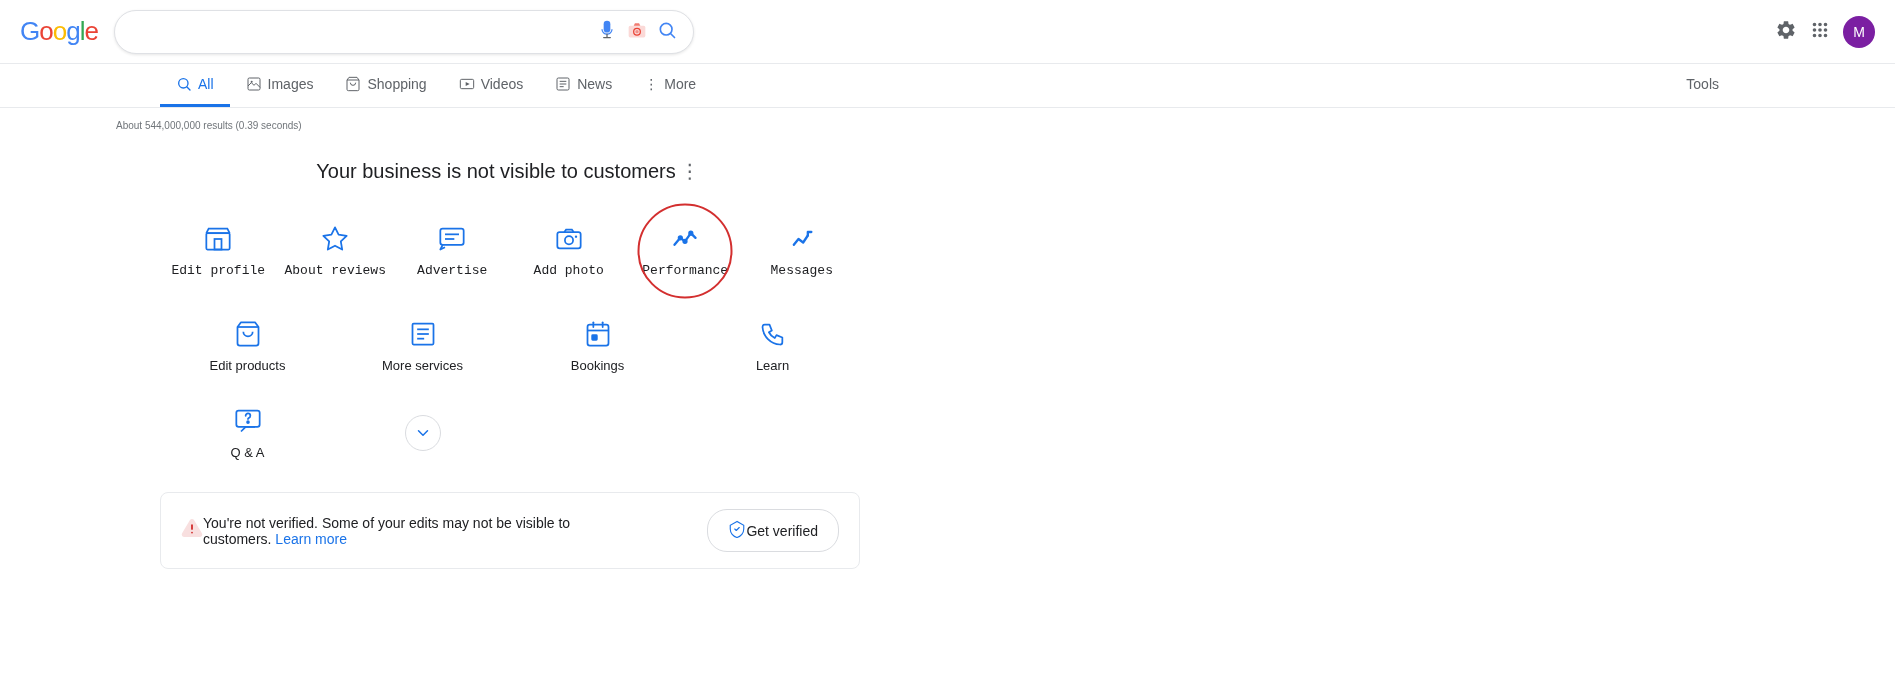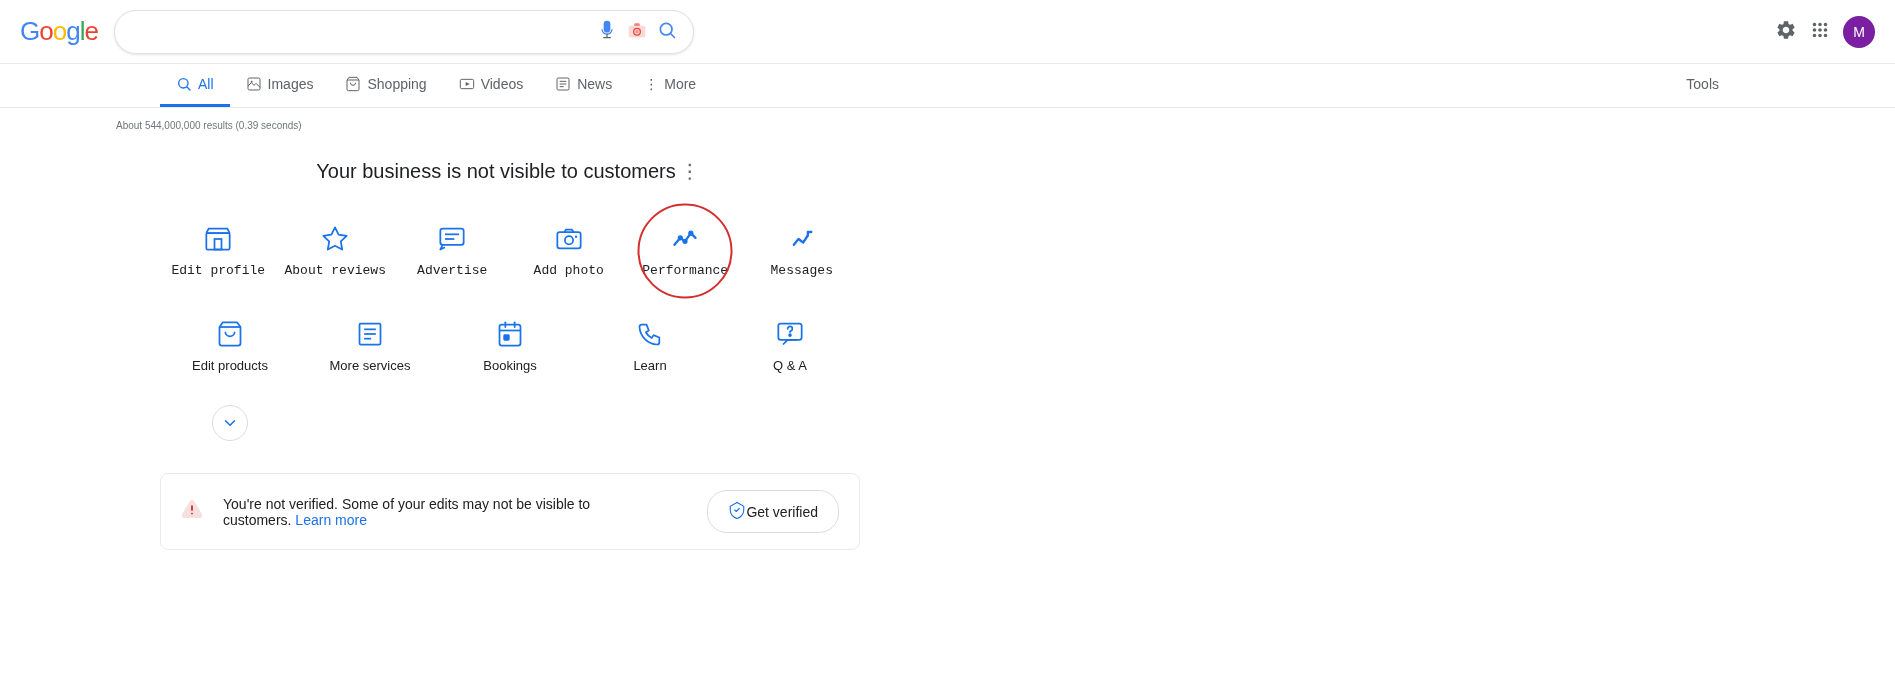--- a/index.html
+++ b/index.html
@@ -183,21 +183,21 @@
       width: 95px;
       height: 95px;
       border-radius: 50%;
       border: 2.5px solid #d32f2f;
       pointer-events: none;
     }
 
     
     .actions-grid-2 {
       display: grid;
-      grid-template-columns: repeat(5, 1fr);
+      grid-template-columns: repeat(4, 1fr);
       gap: 0;
       margin-bottom: 16px;
     }
     .expand-btn {
       display: flex;
       align-items: center;
       justify-content: center;
       padding: 16px 8px;
     }
     .expand-circle {
@@ -219,21 +219,21 @@
       padding: 16px 20px;
       display: flex;
       align-items: center;
       justify-content: space-between;
       max-width: 700px;
       margin: 0 160px;
     }
     .banner-left {
       display: flex;
       align-items: flex-start;
-      gap: 20px;
+      gap: 0;
     }
     .warning-icon {
       color: #d32f2f;
       font-size: 20px;
       flex-shrink: 0;
       margin-top: 2px;
     }
     .learn-more {
       color: #1a73e8;
       text-decoration: none;

